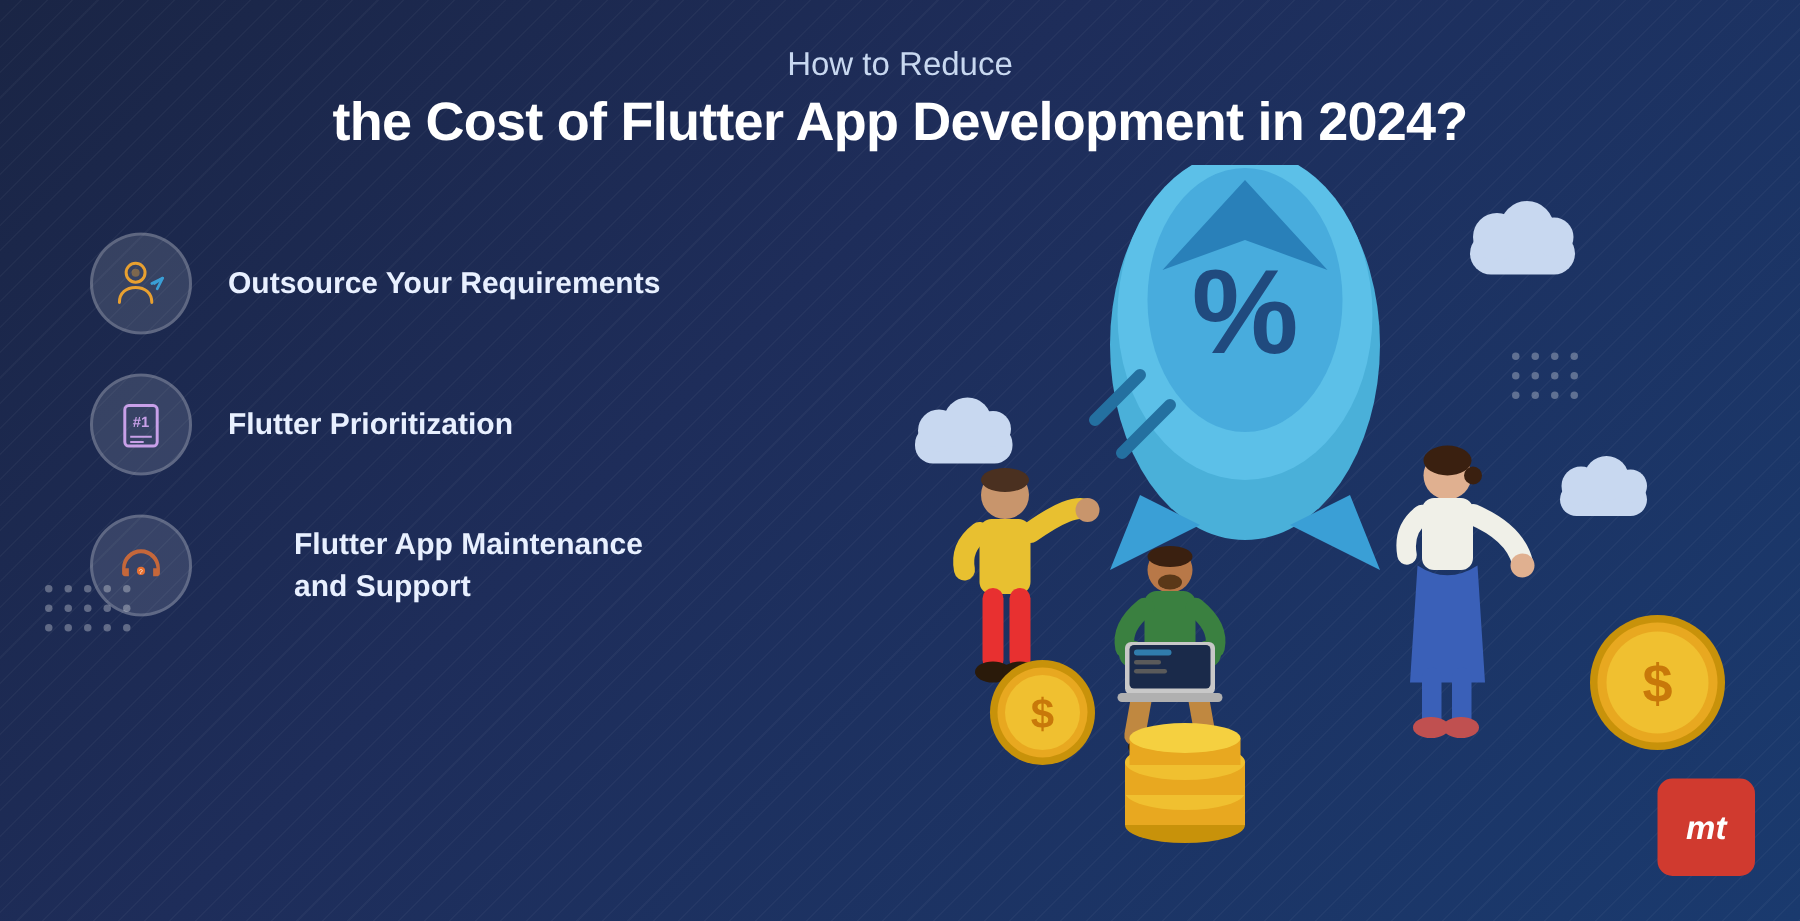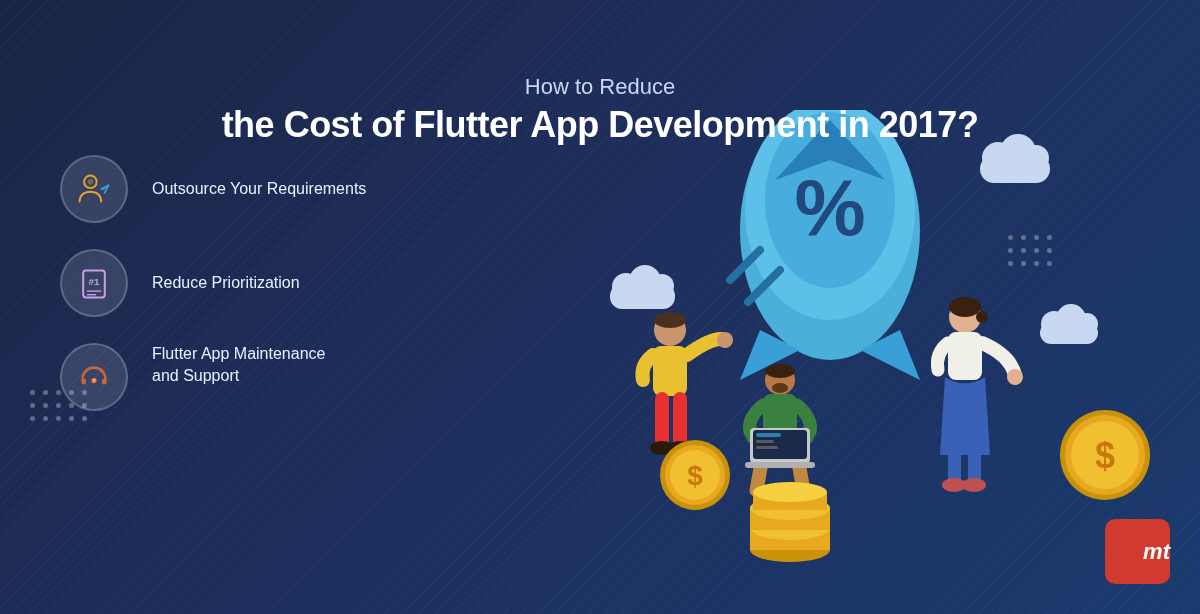--- a/index.html
+++ b/index.html
@@ -41,21 +41,20 @@
       padding: 30px 20px 20px;
       position: relative;
       z-index: 2;
     }
 
     .header-subtitle {
       color: #c8d8f0;
       font-size: 22px;
       font-weight: 400;
       margin-bottom: 4px;
-      margin-top: 44px;
     }
 
     .header-title {
       color: #ffffff;
       font-size: 36px;
       font-weight: 800;
       letter-spacing: -0.5px;
     }
 
     
@@ -67,41 +66,42 @@
       width: 480px;
     }
 
     .list-item {
       display: flex;
       align-items: center;
       margin-bottom: 26px;
     }
 
     .list-item-last {
-      align-items: flex-start;
+      align-items: center;
+      gap: 44px;
     }
 
     .icon-circle {
       width: 68px;
       height: 68px;
       border-radius: 50%;
       background: rgba(255,255,255,0.12);
       border: 2px solid rgba(255,255,255,0.2);
       display: flex;
       align-items: center;
       justify-content: center;
       flex-shrink: 0;
       margin-right: 24px;
       font-size: 28px;
     }
 
     .item-text {
       color: #e8f0ff;
-      font-size: 16px;
-      font-weight: 400;
+      font-size: 20px;
+      font-weight: 700;
       line-height: 1.4;
     }
 
     
     .dots-pattern {
       position: absolute;
       display: grid;
       grid-template-columns: repeat(5, 8px);
       grid-template-rows: repeat(3, 8px);
       gap: 5px;
@@ -137,21 +137,21 @@
     .logo-badge {
       position: absolute;
       bottom: 30px;
       right: 30px;
       width: 65px;
       height: 65px;
       background: #d03a2f;
       border-radius: 10px;
       display: flex;
       align-items: center;
-      justify-content: flex-end;
+      justify-content: center;
       z-index: 10;
     }
 
     .logo-text {
       color: white;
       font-size: 22px;
       font-weight: 900;
       font-style: italic;
     }
 
@@ -162,21 +162,21 @@
     }
 
   </style>
 </head>
 <body>
 
 <div class="container">
 
   <div class="header">
     <div class="header-subtitle">How to Reduce</div>
-    <div class="header-title">the Cost of Flutter App Development in 2017?</div>
+    <div class="header-title">the Cost of Flutter App Development in 2024?</div>
   </div>
 
   <div class="left-panel">
 
     <div class="list-item">
       <div class="icon-circle">
         <svg class="icon-svg" viewBox="0 0 40 40" fill="none" xmlns="http://www.w3.org/2000/svg">
           <circle cx="16" cy="12" r="7" stroke="#e8a030" stroke-width="2.2" fill="none"></circle>
           <path d="M4 34c0-7 5-11 12-11s12 4 12 11" stroke="#e8a030" stroke-width="2.2" fill="none" stroke-linecap="round"></path>
           <path d="M28 20l8-4-4 8" stroke="#3a9fd6" stroke-width="2" fill="none" stroke-linecap="round" stroke-linejoin="round"></path>
@@ -190,21 +190,21 @@
 
     <div class="list-item">
       <div class="icon-circle">
         <svg class="icon-svg" viewBox="0 0 40 40" fill="none" xmlns="http://www.w3.org/2000/svg">
           <rect x="8" y="6" width="24" height="30" rx="3" stroke="#c8a0e8" stroke-width="2.2" fill="none"></rect>
           <text x="20" y="22" text-anchor="middle" font-size="11" font-weight="bold" fill="#c8a0e8">#1</text>
           <line x1="12" y1="29" x2="28" y2="29" stroke="#c8a0e8" stroke-width="1.5"></line>
           <line x1="12" y1="33" x2="22" y2="33" stroke="#c8a0e8" stroke-width="1.5"></line>
         </svg>
       </div>
-      <div class="item-text">Reduce Prioritization</div>
+      <div class="item-text">Flutter Prioritization</div>
     </div>
 
 
     <div class="list-item list-item-last">
       <div class="icon-circle">
         <svg class="icon-svg" viewBox="0 0 40 40" fill="none" xmlns="http://www.w3.org/2000/svg">
           <path d="M20 8 C12 8 6 14 6 22 L6 26 C6 27 7 28 8 28 L11 28 L11 22 L8.5 22 C9 16 14 11 20 11 C26 11 31 16 31.5 22 L29 22 L29 28 L32 28 C33 28 34 27 34 26 L34 22 C34 14 28 8 20 8Z" fill="#e87030" opacity="0.8"></path>
           <circle cx="20" cy="24" r="3" fill="#e87030"></circle>
           <text x="20" y="26.5" text-anchor="middle" font-size="5" fill="white">?</text>
         </svg>

